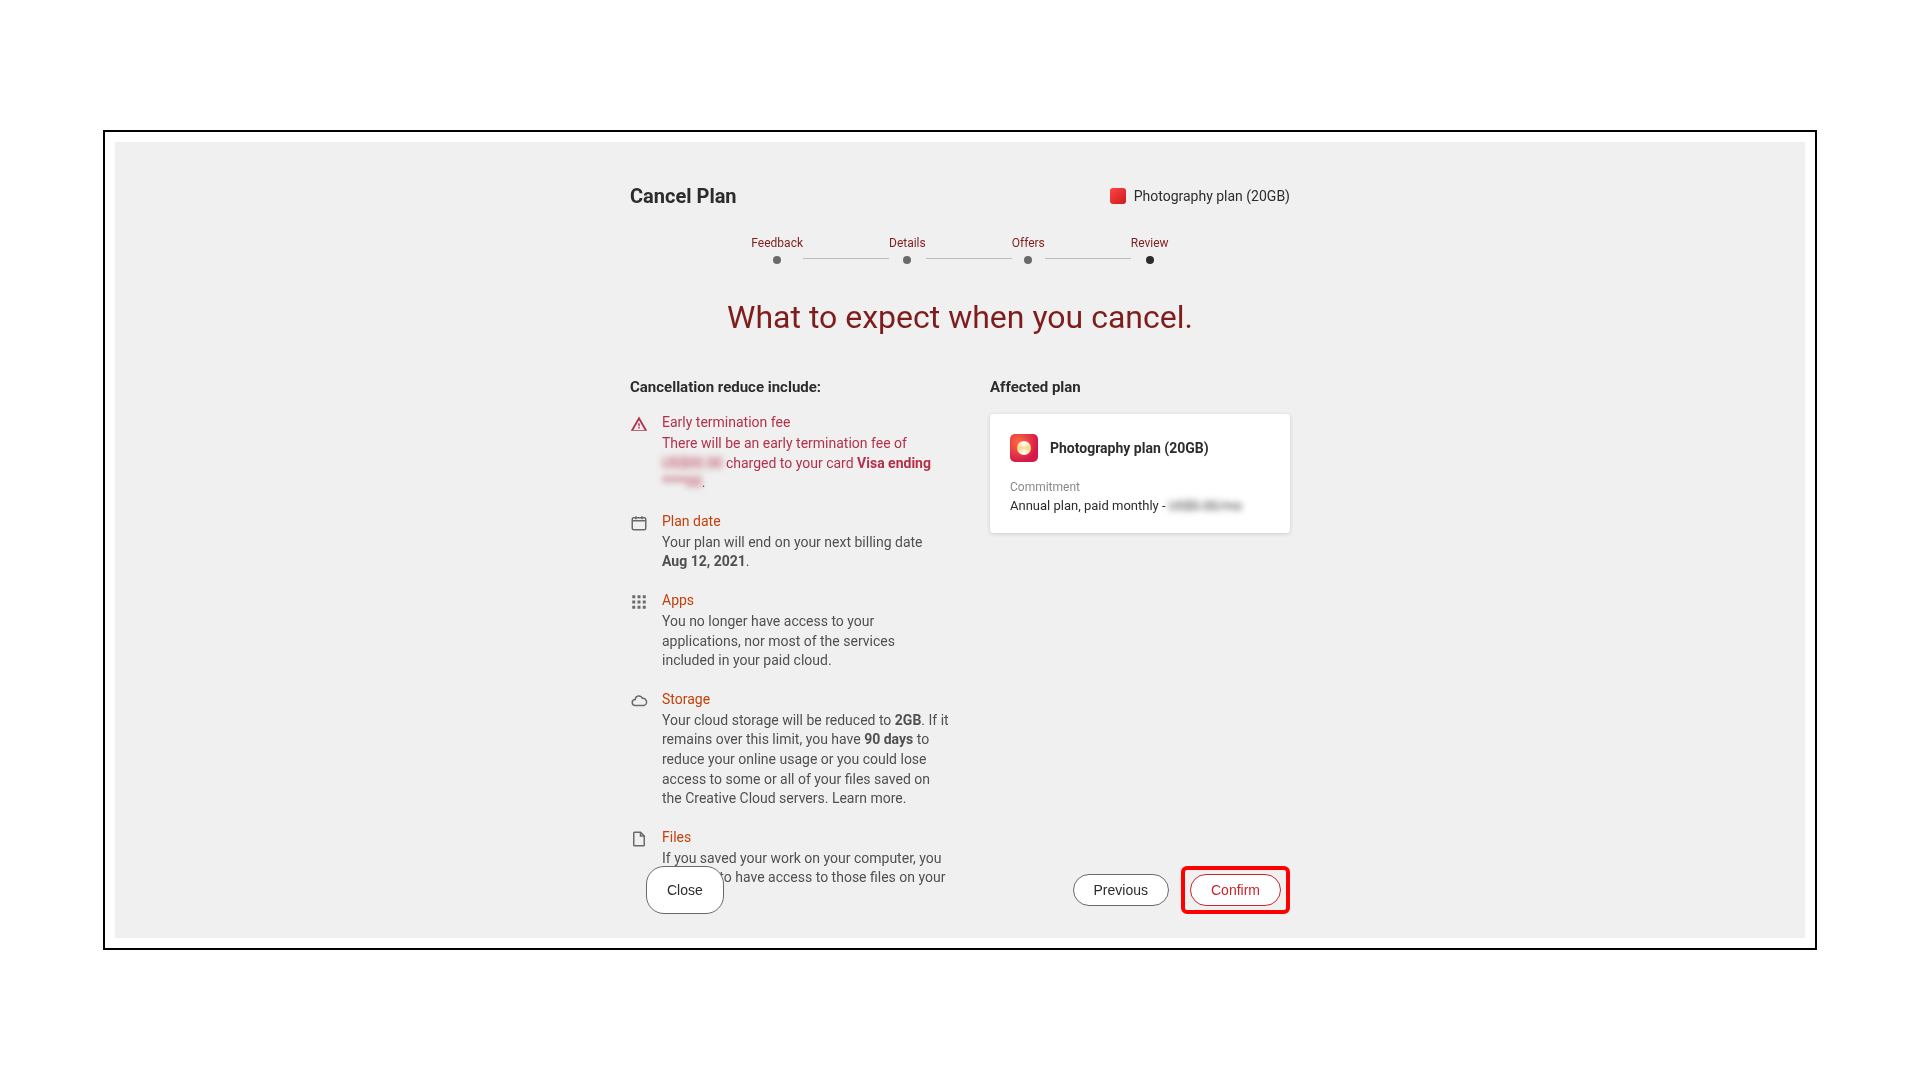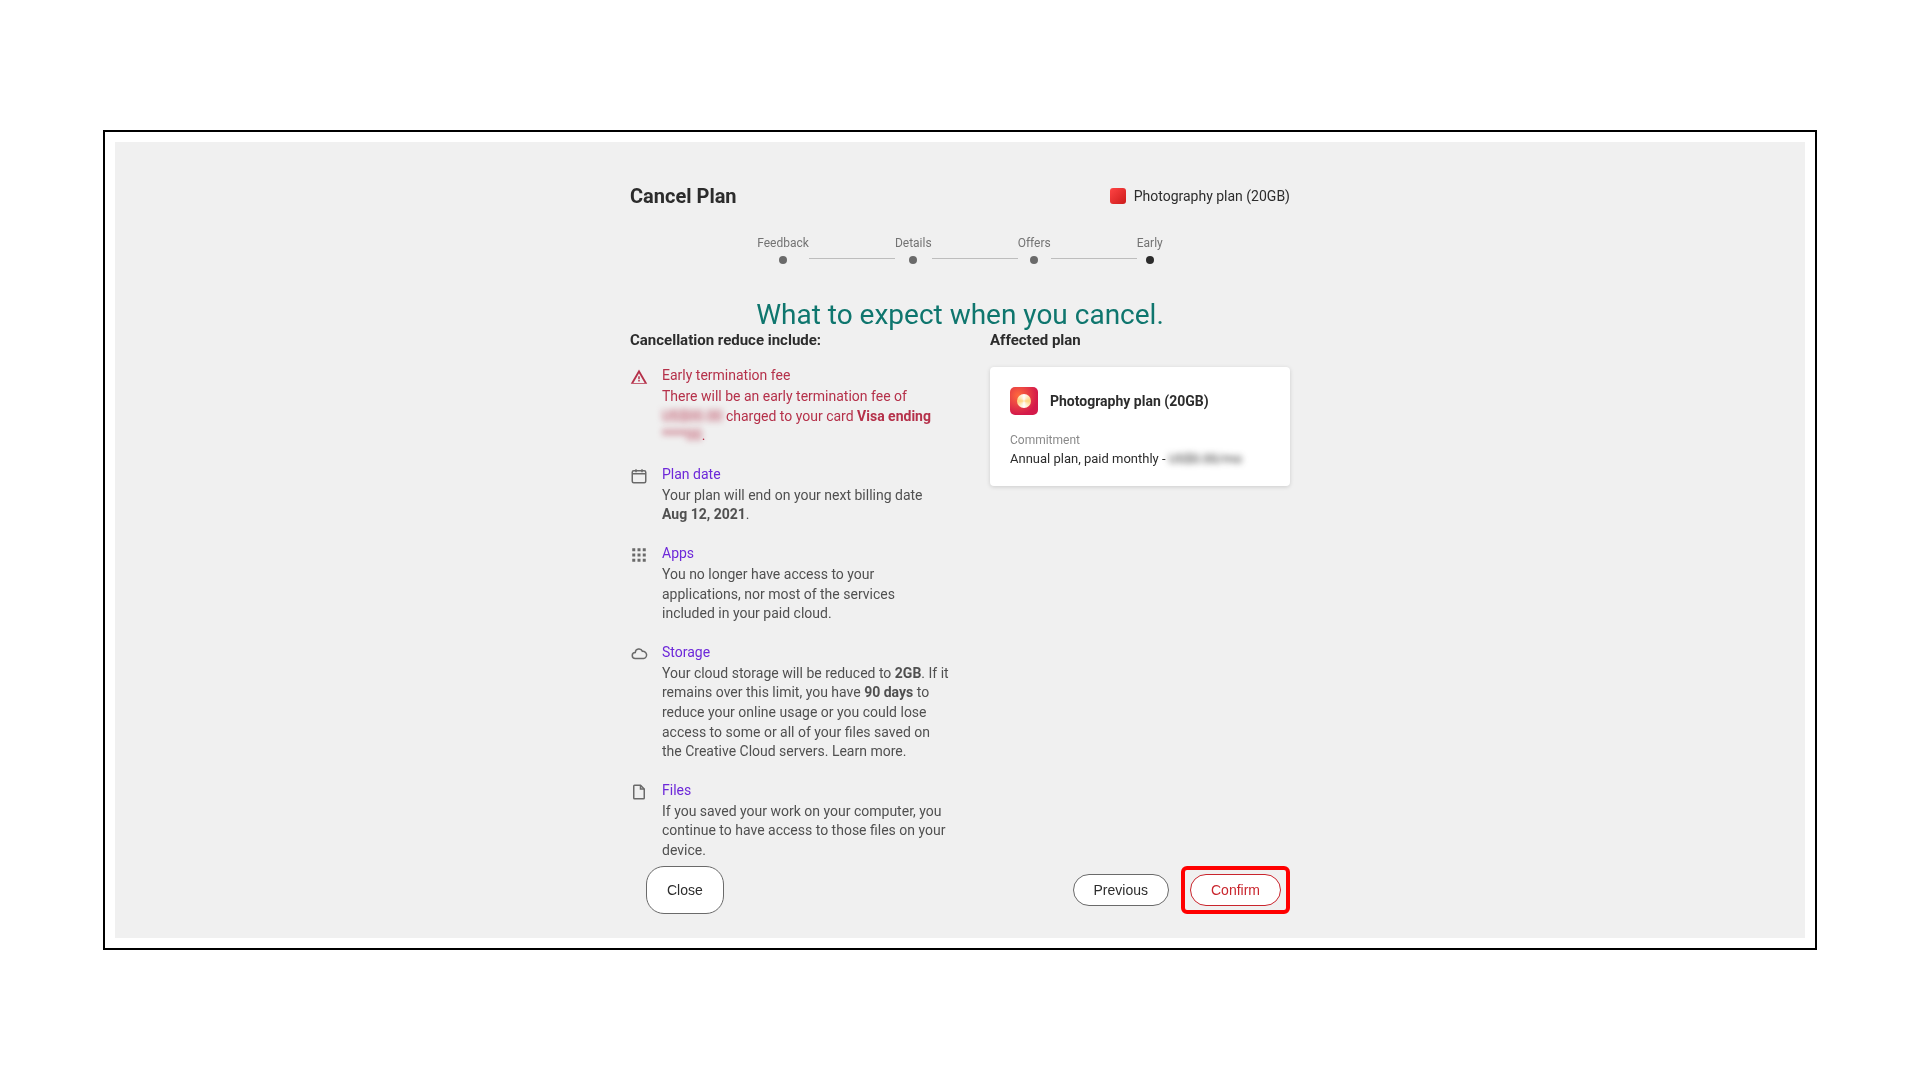--- a/index.html
+++ b/index.html
@@ -71,43 +71,44 @@
       margin-bottom: 34px;
     }
     .step {
       display: flex;
       flex-direction: column;
       align-items: center;
       position: relative;
     }
     .step-label {
       font-size: 12px;
-      color: #737373;
+      color: #7f1d1d;
       margin-bottom: 6px;
     }
     .step-dot {
       width: 8px;
       height: 8px;
       border-radius: 50%;
       background: #6a6a6a;
     }
     .step-dot.active {
       background: #2c2c2c;
     }
     .step-line {
       width: 86px;
       height: 1px;
       background: #bdbdbd;
       margin-top: 22px;
     }
     .headline {
       text-align: center;
-      font-size: 28px;
+      font-size: 32px;
       font-weight: 400;
-      color: #0f766e;
+      color: #7f1d1d;
+      margin-bottom: 42px;
     }
     .cols {
       display: flex;
       gap: 40px;
       align-items: flex-start;
     }
     .left-col {
       flex: 1;
     }
     .right-col {
@@ -129,21 +130,21 @@
       height: 18px;
       flex-shrink: 0;
       margin-top: 1px;
     }
     .detail-body {
       flex: 1;
     }
     .detail-title {
       font-size: 14px;
       font-weight: 400;
-      color: #6d28d9;
+      color: #c2410c;
       margin-bottom: 4px;
     }
     .detail-title.warn {
       color: #b5314a;
     }
     .detail-text {
       font-size: 14px;
       color: #505050;
       line-height: 1.4;
     }
@@ -262,21 +263,21 @@
           <div class="step-label">Details</div>
           <div class="step-dot"></div>
         </div>
         <div class="step-line"></div>
         <div class="step">
           <div class="step-label">Offers</div>
           <div class="step-dot"></div>
         </div>
         <div class="step-line"></div>
         <div class="step">
-          <div class="step-label">Early</div>
+          <div class="step-label">Review</div>
           <div class="step-dot active"></div>
         </div>
       </div>
 
       <div class="headline">What to expect when you cancel.</div>
 
       <div class="cols">
         <div class="left-col">
           <div class="section-head">Cancellation reduce include:</div>
 

